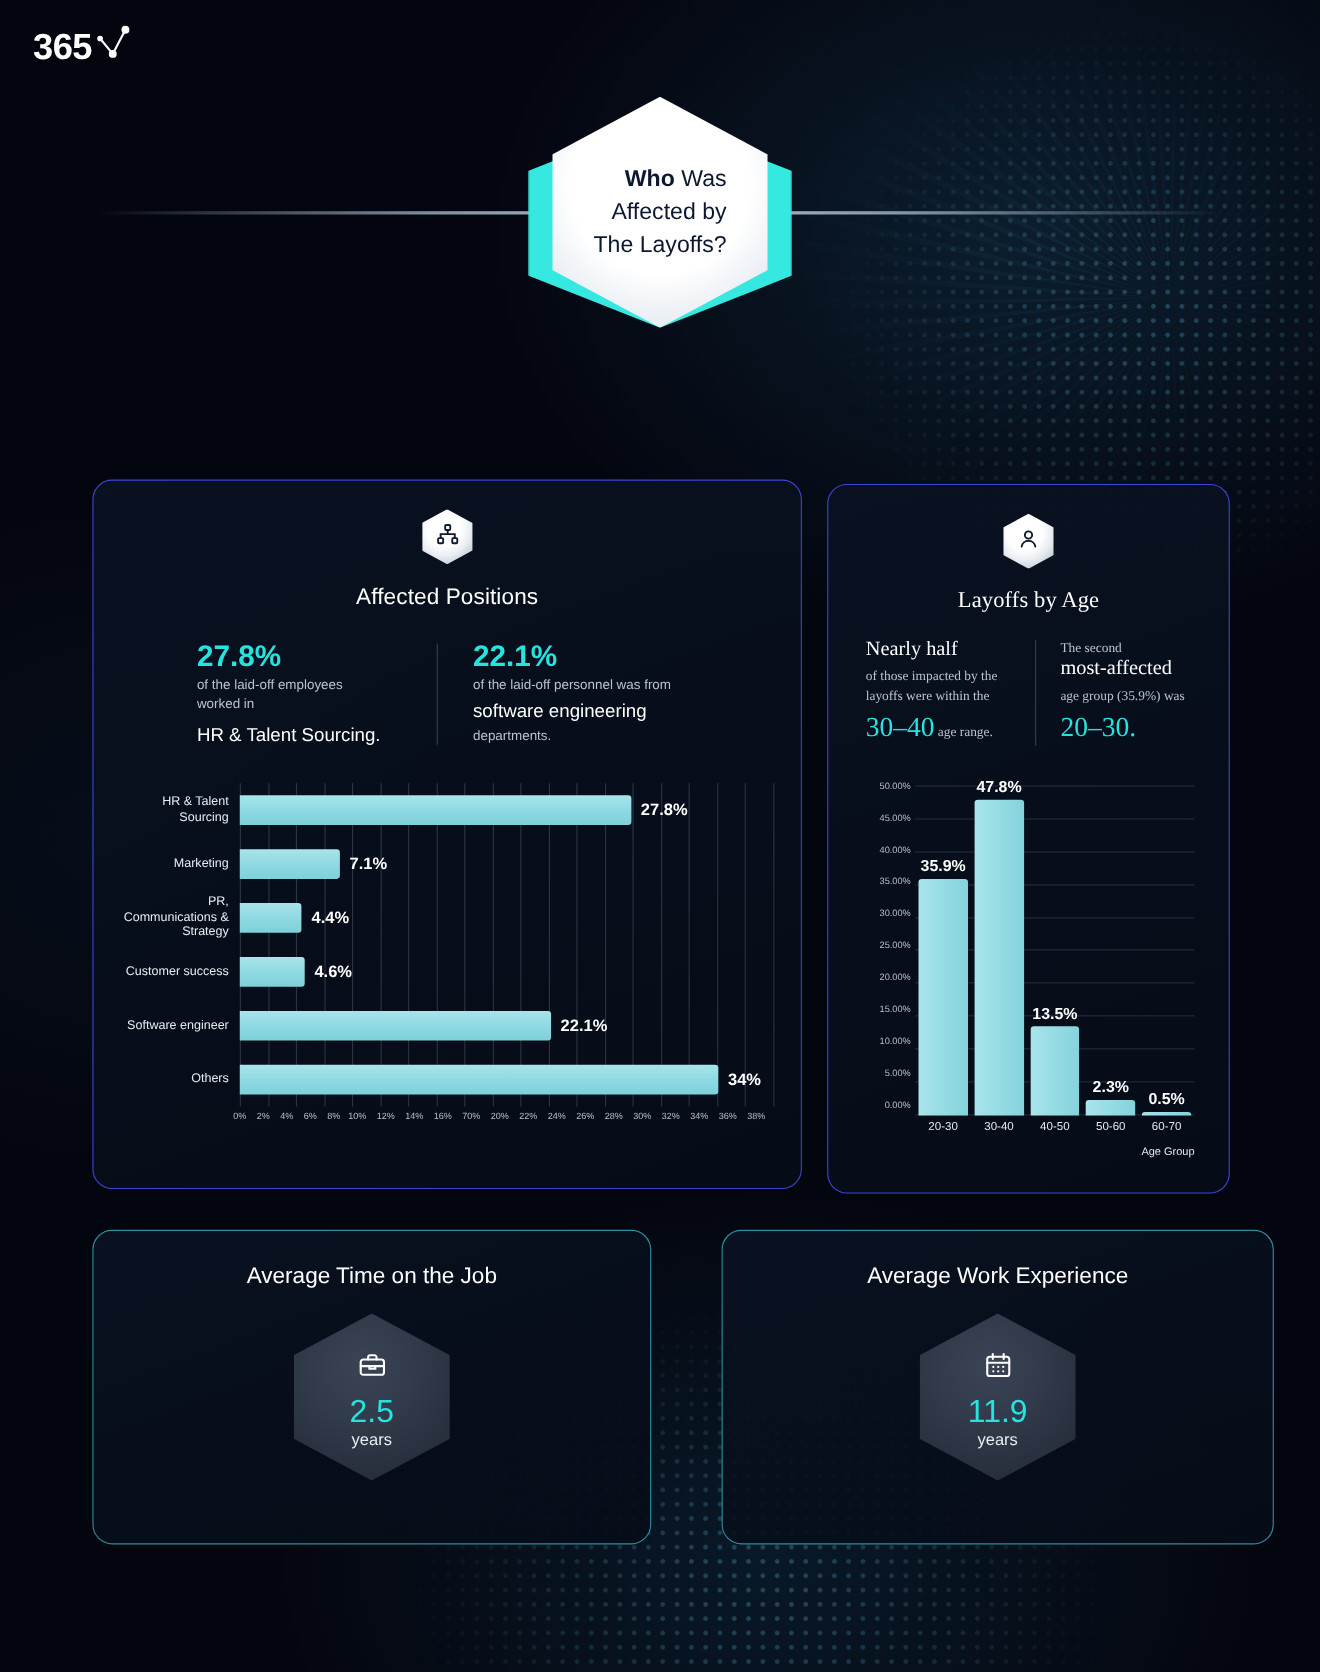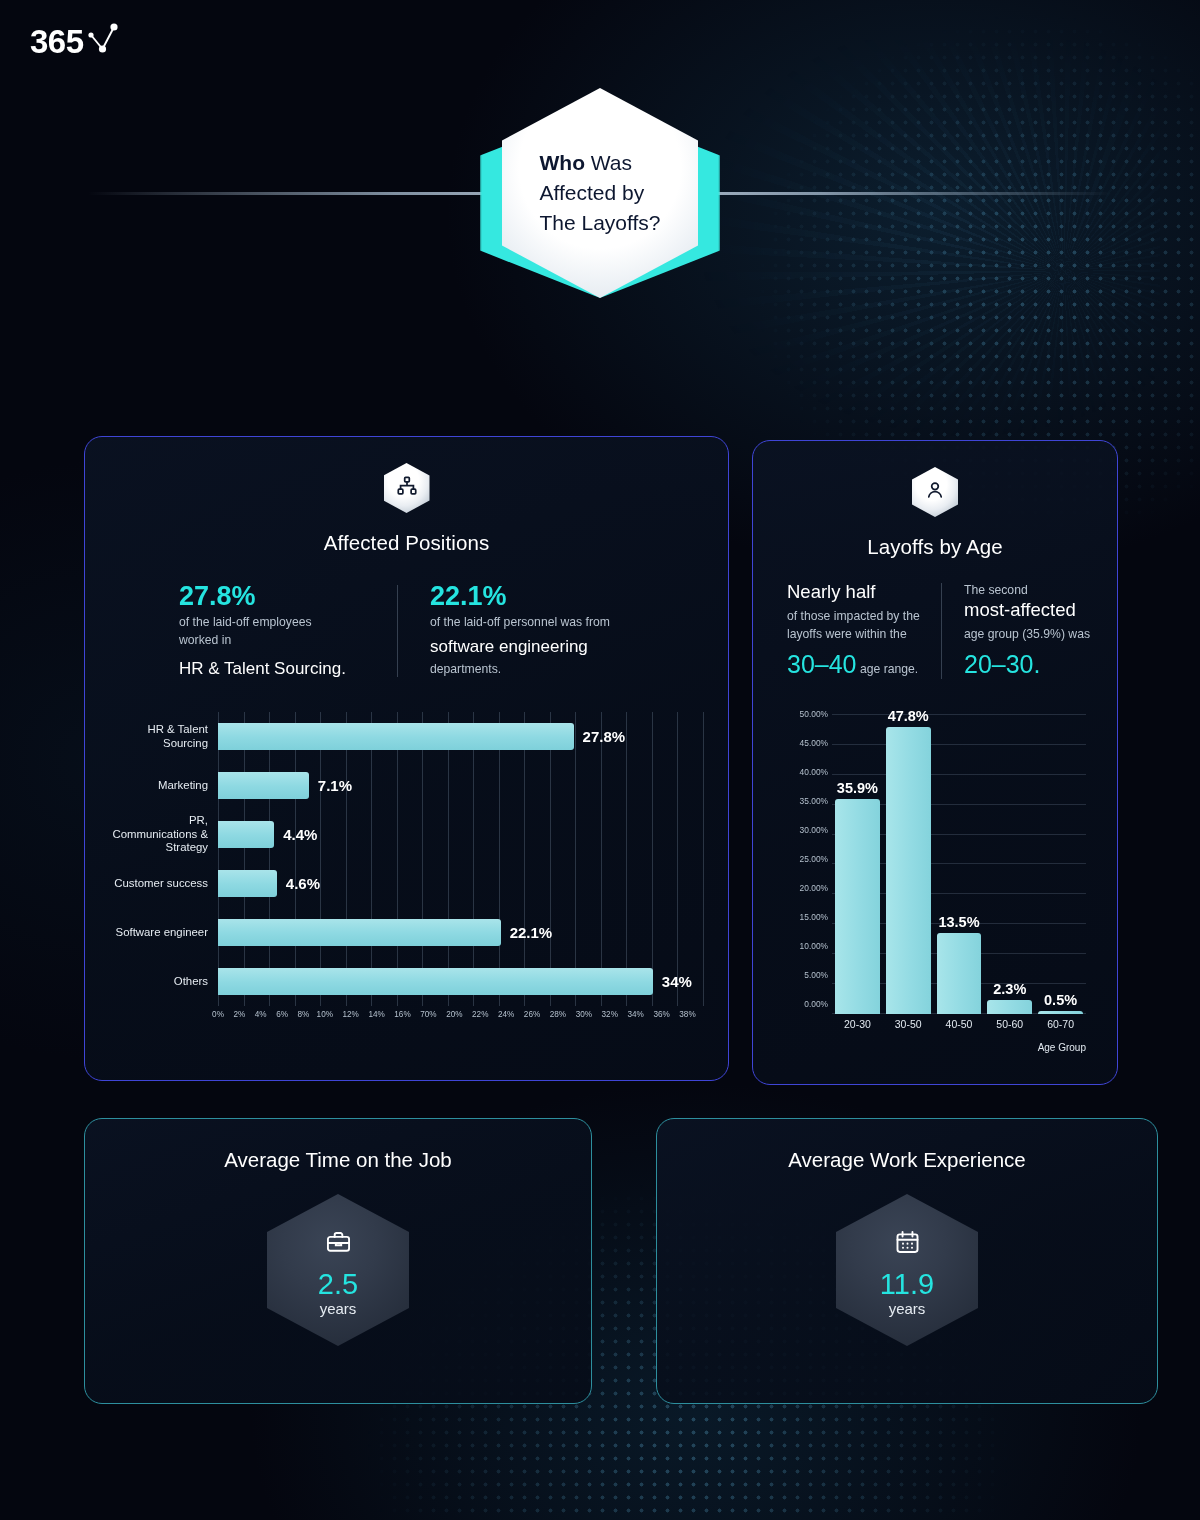--- a/index.html
+++ b/index.html
@@ -73,41 +73,41 @@
   #title-hex-glow {
     position: absolute; left: 8px; top: 20px; width: 240px; height: 190px;
     background: #35e8e0; filter: blur(1px);
   }
   #title-hex {
     position: absolute; left: 30px; top: 0px; width: 196px; height: 210px;
     background: radial-gradient(ellipse 75% 70% at 50% 38%, #ffffff 55%, #eef2f6 78%, #dfe6ec 100%);
     display: flex; align-items: center; justify-content: center;
   }
   #title-text {
-    color: #0d1730; font-size: 21px; line-height: 1.42; text-align: left; font-weight: 400;
+    color: #0d1730; font-size: 21px; line-height: 1.42; text-align: right; font-weight: 400;
   }
   #title-text b { font-weight: 700; }
 
   
   #intro {
     position: absolute; top: 325px; left: 290px; width: 620px;
     text-align: center; font-size: 14.6px; line-height: 1.65; color: #e9eef3;
   }
   #intro b { font-weight: 700; color: #ffffff; }
 
   
   .card {
     position: absolute; border-radius: 18px;
     background: linear-gradient(160deg, rgba(10,18,34,0.92) 0%, rgba(7,14,27,0.88) 55%, rgba(6,12,24,0.9) 100%);
   }
   .card.blue  { border: 1.3px solid #3f45d6; }
   .card.cyan  { border: 1.3px solid #2d8f9e; }
 
   #card-positions { left: 84px; top: 436px; width: 645px; height: 645px; }
-  #card-age       { left: 752px; top: 440px; width: 366px; height: 645px; }
+  #card-age       { left: 752px; top: 440px; width: 366px; height: 645px; font-family: Liberation Serif, serif; }
   #card-tenure    { left: 84px; top: 1118px; width: 508px; height: 286px; }
   #card-exp       { left: 616px; top: 1118px; width: 502px; height: 286px; margin-left: 40px; }
 
   
   .hex-badge {
     width: 46px; height: 50px; margin: 0 auto;
     background: radial-gradient(ellipse 70% 68% at 42% 34%, #ffffff 48%, #e9edf2 76%, #c8d1da 100%);
     display: flex; align-items: center; justify-content: center;
   }
   .card-title { text-align: center; font-size: 20.5px; font-weight: 400; color: #fff; margin-top: 18px; letter-spacing: 0.1px; }
@@ -437,21 +437,21 @@
             <div class="vval" style="bottom: calc(4.6% + 3px);">2.3%</div>
           </div>
           <div class="vcol">
             <div class="vbarfill" style="height: 1%;"></div>
             <div class="vval" style="bottom: calc(1% + 3px);">0.5%</div>
           </div>
         </div>
     </div>
     <div id="vcats">
         <span>20-30</span>
-        <span>30-50</span>
+        <span>30-40</span>
         <span>40-50</span>
         <span>50-60</span>
         <span>60-70</span>
       </div>
     <div id="vaxis-title">Age Group</div>
   </div>
 
   <div id="card-tenure" class="card cyan">
     <div class="bottom-title">Average Time on the Job</div>
     <div class="stat-hex">

